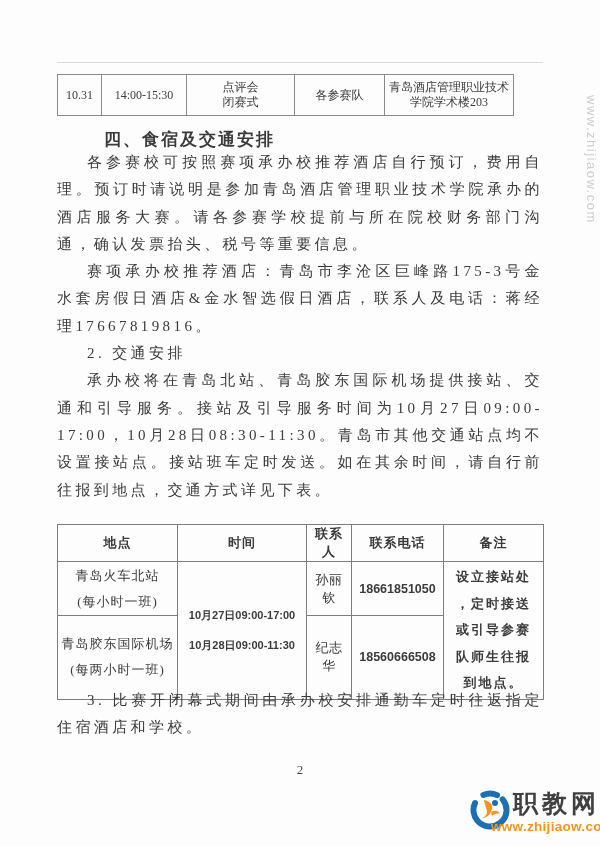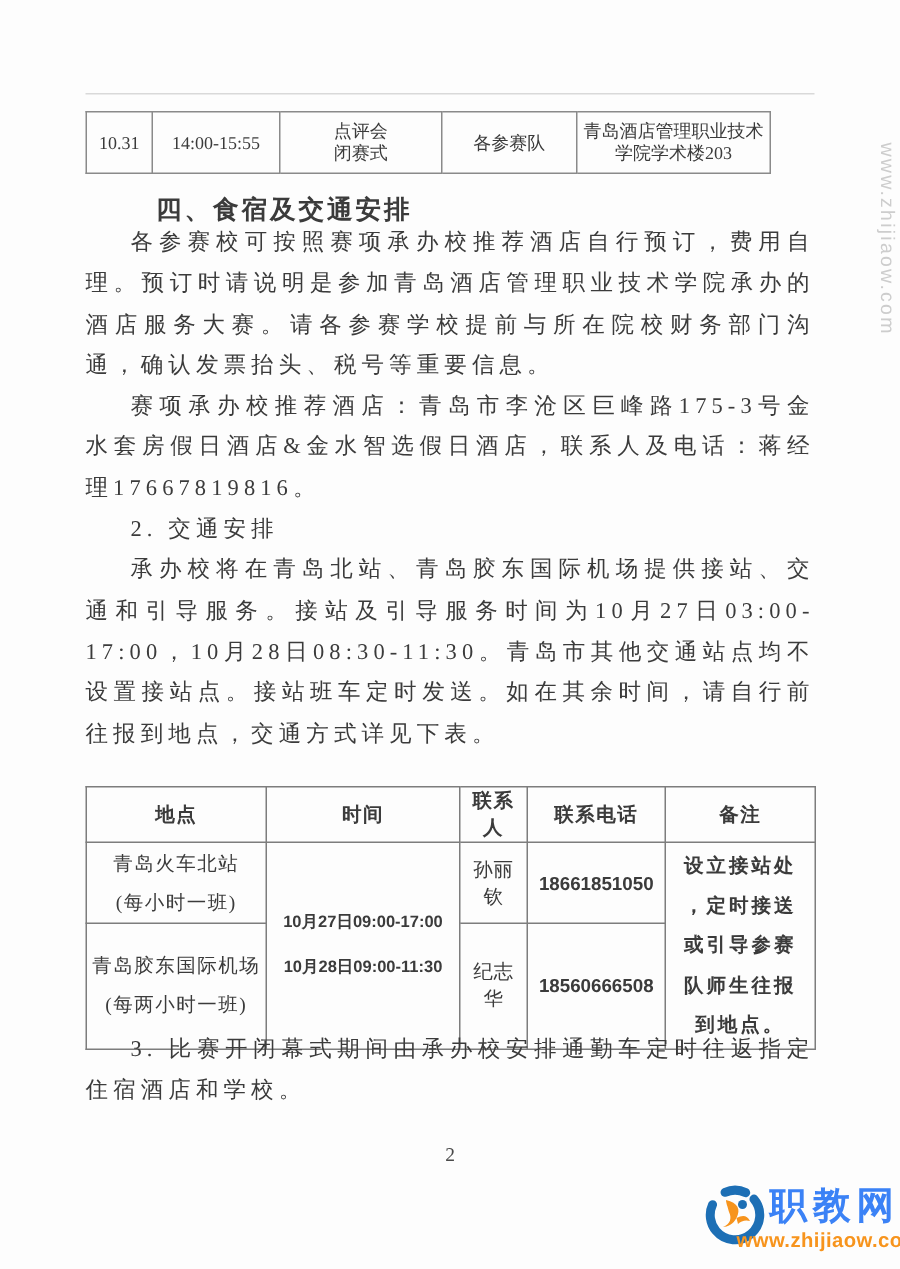--- a/index.html
+++ b/index.html
@@ -98,21 +98,21 @@
   }
 
   
   .logo{
     position:absolute;right:0;top:789px;width:132px;height:52px;
   }
   .logo-icon{position:absolute;left:2px;top:1px;width:40px;height:40px;}
   .logo-name{
     position:absolute;left:45px;top:-2px;
     font-size:25px;font-weight:bold;letter-spacing:4px;
-    color:#3b82f6;white-space:nowrap;
+    color:#404040;white-space:nowrap;
   }
   .logo-url{
     position:absolute;left:23px;top:30px;
     font-family:"Liberation Sans","DejaVu Sans",sans-serif;
     font-size:13.5px;font-weight:bold;color:#f7941d;
     white-space:nowrap;letter-spacing:0.3px;
   }
 </style>
 </head>
 <body>
@@ -125,38 +125,38 @@
     <colgroup>
       <col style="width:44px">
         <col style="width:85px">
         <col style="width:108px">
       <col style="width:90px">
         <col style="width:129px">
     </colgroup>
     <tbody>
       <tr>
         <td>10.31</td>
-        <td>14:00-15:55</td>
+        <td>14:00-15:30</td>
         <td>
           <div>点评会</div>
           <div>闭赛式</div>
         </td>
         <td>各参赛队</td>
         <td>青岛酒店管理职业技术学院学术楼203</td>
       </tr>
     </tbody>
   </table>
 
   <div class="heading">四、食宿及交通安排</div>
 
   <div class="bodytext block-1">
     <p>各参赛校可按照赛项承办校推荐酒店自行预订，费用自理。预订时请说明是参加青岛酒店管理职业技术学院承办的酒店服务大赛。请各参赛学校提前与所在院校财务部门沟通，确认发票抬头、税号等重要信息。</p>
     <p>赛项承办校推荐酒店：青岛市李沧区巨峰路175-3号金水套房假日酒店&amp;金水智选假日酒店，联系人及电话：蒋经理17667819816。</p>
     <p>2. 交通安排</p>
-    <p>承办校将在青岛北站、青岛胶东国际机场提供接站、交通和引导服务。接站及引导服务时间为10月27日03:00-17:00，10月28日08:30-11:30。青岛市其他交通站点均不设置接站点。接站班车定时发送。如在其余时间，请自行前往报到地点，交通方式详见下表。</p>
+    <p>承办校将在青岛北站、青岛胶东国际机场提供接站、交通和引导服务。接站及引导服务时间为10月27日09:00-17:00，10月28日08:30-11:30。青岛市其他交通站点均不设置接站点。接站班车定时发送。如在其余时间，请自行前往报到地点，交通方式详见下表。</p>
   </div>
 
   <table class="trans-table">
     <colgroup>
       <col style="width:120px">
         <col style="width:129px">
         <col style="width:45px">
       <col style="width:92px">
         <col style="width:100px">
     </colgroup>

